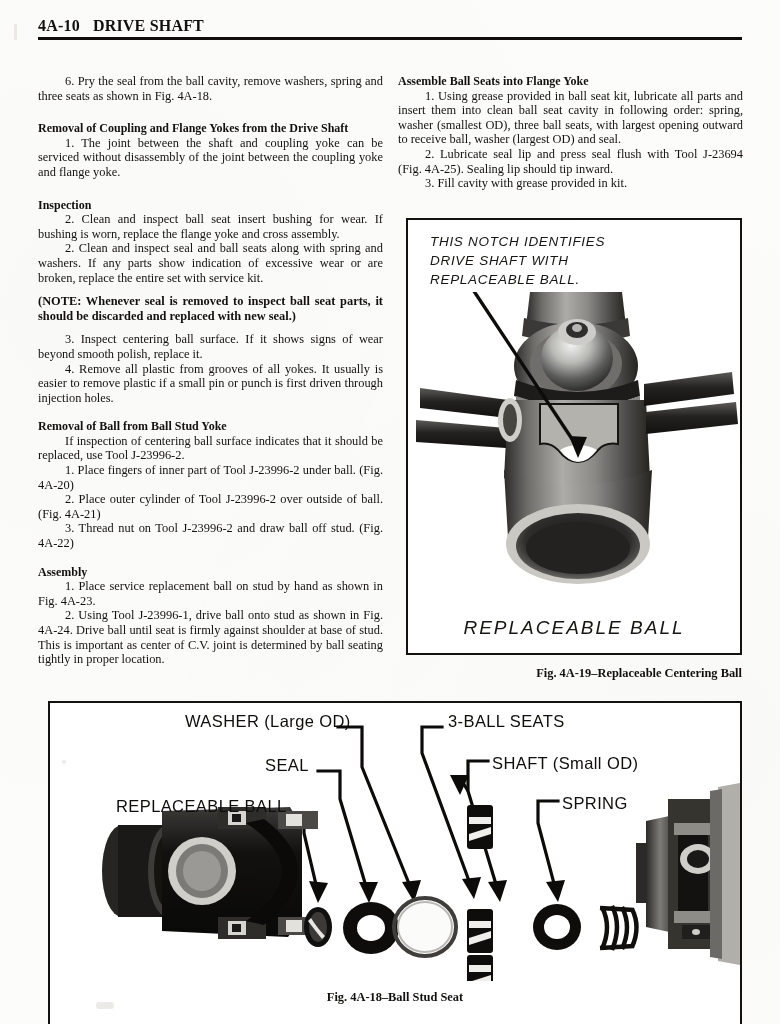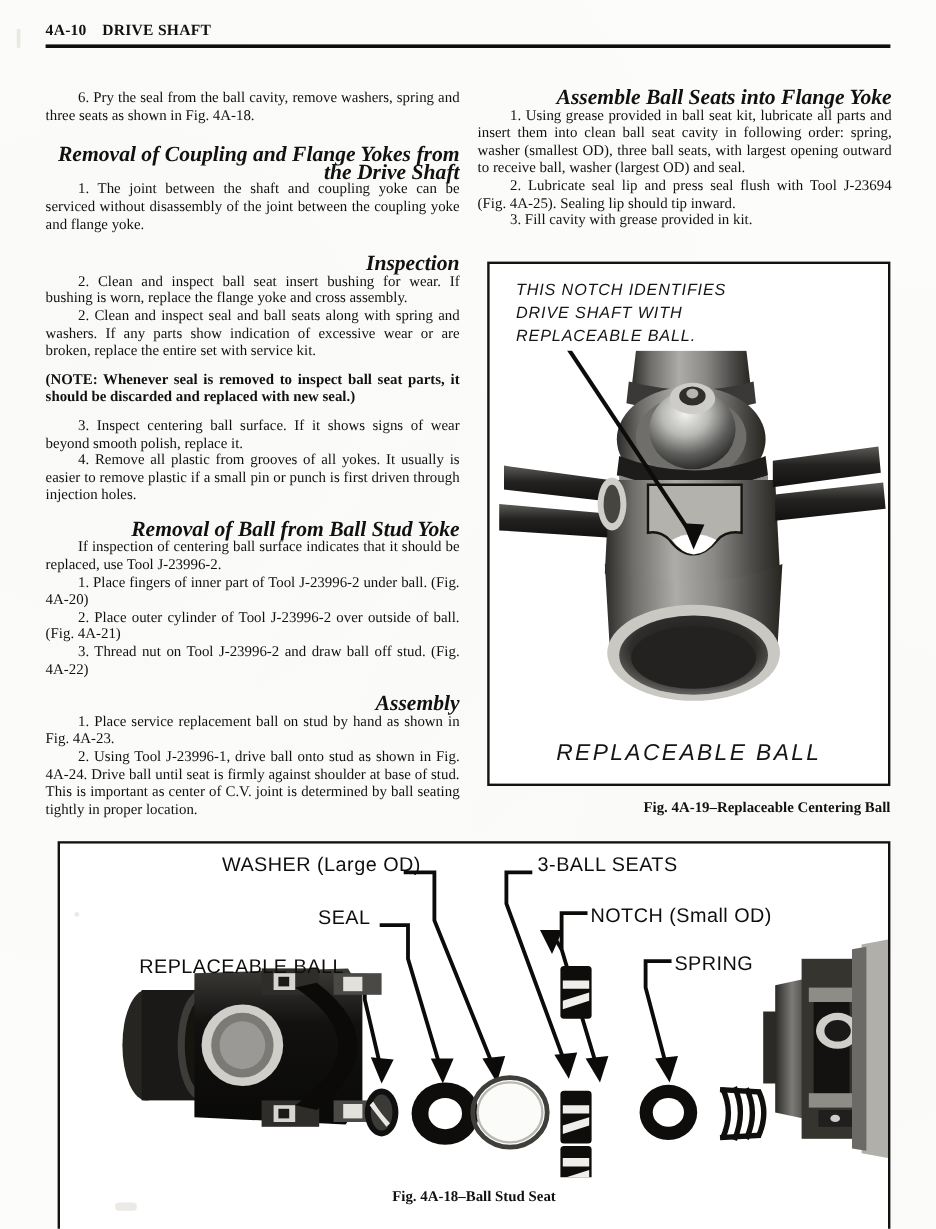--- a/index.html
+++ b/index.html
@@ -11,33 +11,33 @@
     position:relative;
     overflow:hidden;
   }
   .page{position:absolute;inset:0;background:
      radial-gradient(circle at 12% 30%, rgba(0,0,0,0.012), rgba(0,0,0,0) 60%),
      radial-gradient(circle at 88% 72%, rgba(0,0,0,0.012), rgba(0,0,0,0) 60%),
      #fcfcfa;}
 
   
   .runhead{position:absolute;left:38px;top:17px;font-family:"Liberation Serif",serif;
-           font-weight:bold;font-size:13px;letter-spacing:.2px;}
+           font-weight:bold;font-size:16px;letter-spacing:.2px;}
   .runhead .folio{margin-right:13px;}
   .headrule{position:absolute;left:38px;top:37px;width:704px;height:3px;background:#100e0c;}
 
   
   .col{position:absolute;width:345px;font-size:12.4px;line-height:14.6px;
        text-align:justify;text-justify:inter-word;}
   .col.left{left:38px;top:74px;}
   .col.right{left:398px;top:74px;}
   .col p{margin:0;text-indent:27px;}
   .col p.noind{text-indent:0;font-weight:bold;}
-  .col h3{margin:9px 0 0 0;font-size:18px;font-weight:bold;line-height:14.6px;
-          text-align:right;font-style:italic;}
+  .col h3{margin:9px 0 0 0;font-size:12px;font-weight:bold;line-height:14.6px;
+          text-align:left;}
   .col h3.tight{margin-top:8px;}
   .gap{height:9px;}
   .gap-sm{height:5px;}
 
   
   .fig19{position:absolute;left:406px;top:218px;width:336px;height:437px;
          border:2px solid #141210;background:#fff;box-sizing:border-box;font-style:italic;}
   .fig19-note{position:absolute;left:22px;top:12px;font-family:"Liberation Sans",sans-serif;
       font-size:13.5px;line-height:19px;letter-spacing:.7px;color:#171513;white-space:pre-line;}
   .fig19-cap{position:absolute;left:0;bottom:14px;width:100%;text-align:center;
@@ -317,21 +317,21 @@
 
         <path d="M668 84 L690 80 L690 262 L668 258 Z" fill="#b0afaa"></path>
         <path d="M660 88 L672 86 L672 256 L660 254 Z" fill="#6b6a66"></path>
       </g>
     </svg>
 
     
     <div class="lbl" style="left:135px;top:9px;">WASHER (Large OD)</div>
     <div class="lbl" style="left:398px;top:9px;">3-BALL SEATS</div>
     <div class="lbl" style="left:215px;top:53px;">SEAL</div>
-    <div class="lbl" style="left:442px;top:51px;">NOTCH (Small OD)</div>
+    <div class="lbl" style="left:442px;top:51px;">SHAFT (Small OD)</div>
     <div class="lbl" style="left:66px;top:94px;">REPLACEABLE BALL</div>
     <div class="lbl" style="left:512px;top:91px;">SPRING</div>
   </div>
 
   <div class="fig18-cap">Fig. 4A-18–Ball Stud Seat</div>
 
   <div class="speck" style="left:14px;top:24px;width:3px;height:16px;border-radius:1px;"></div>
   <div class="speck" style="left:62px;top:760px;width:4px;height:4px;"></div>
   <div class="speck" style="left:96px;top:1002px;width:18px;height:7px;border-radius:3px;"></div>
 </div>

